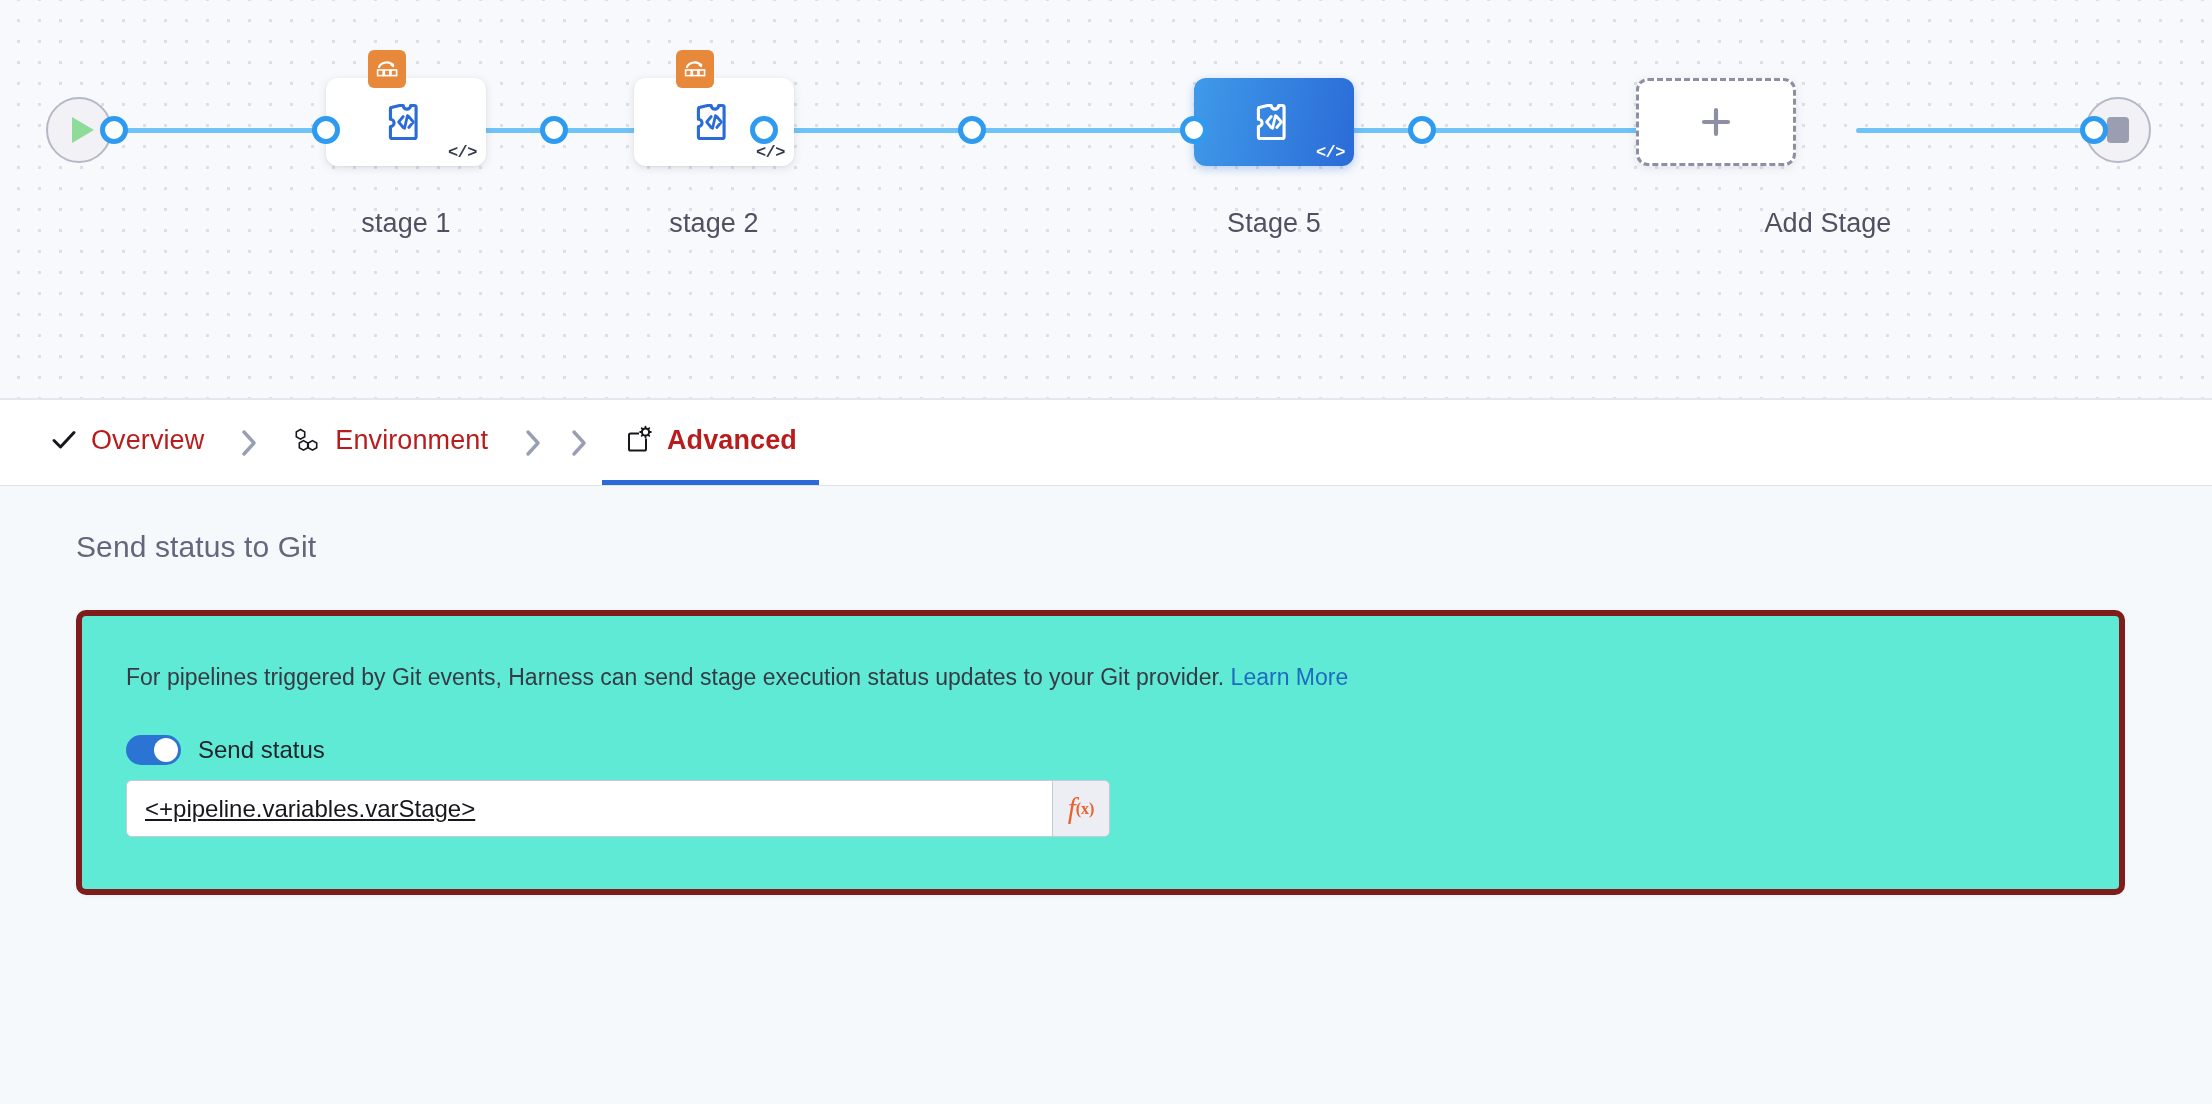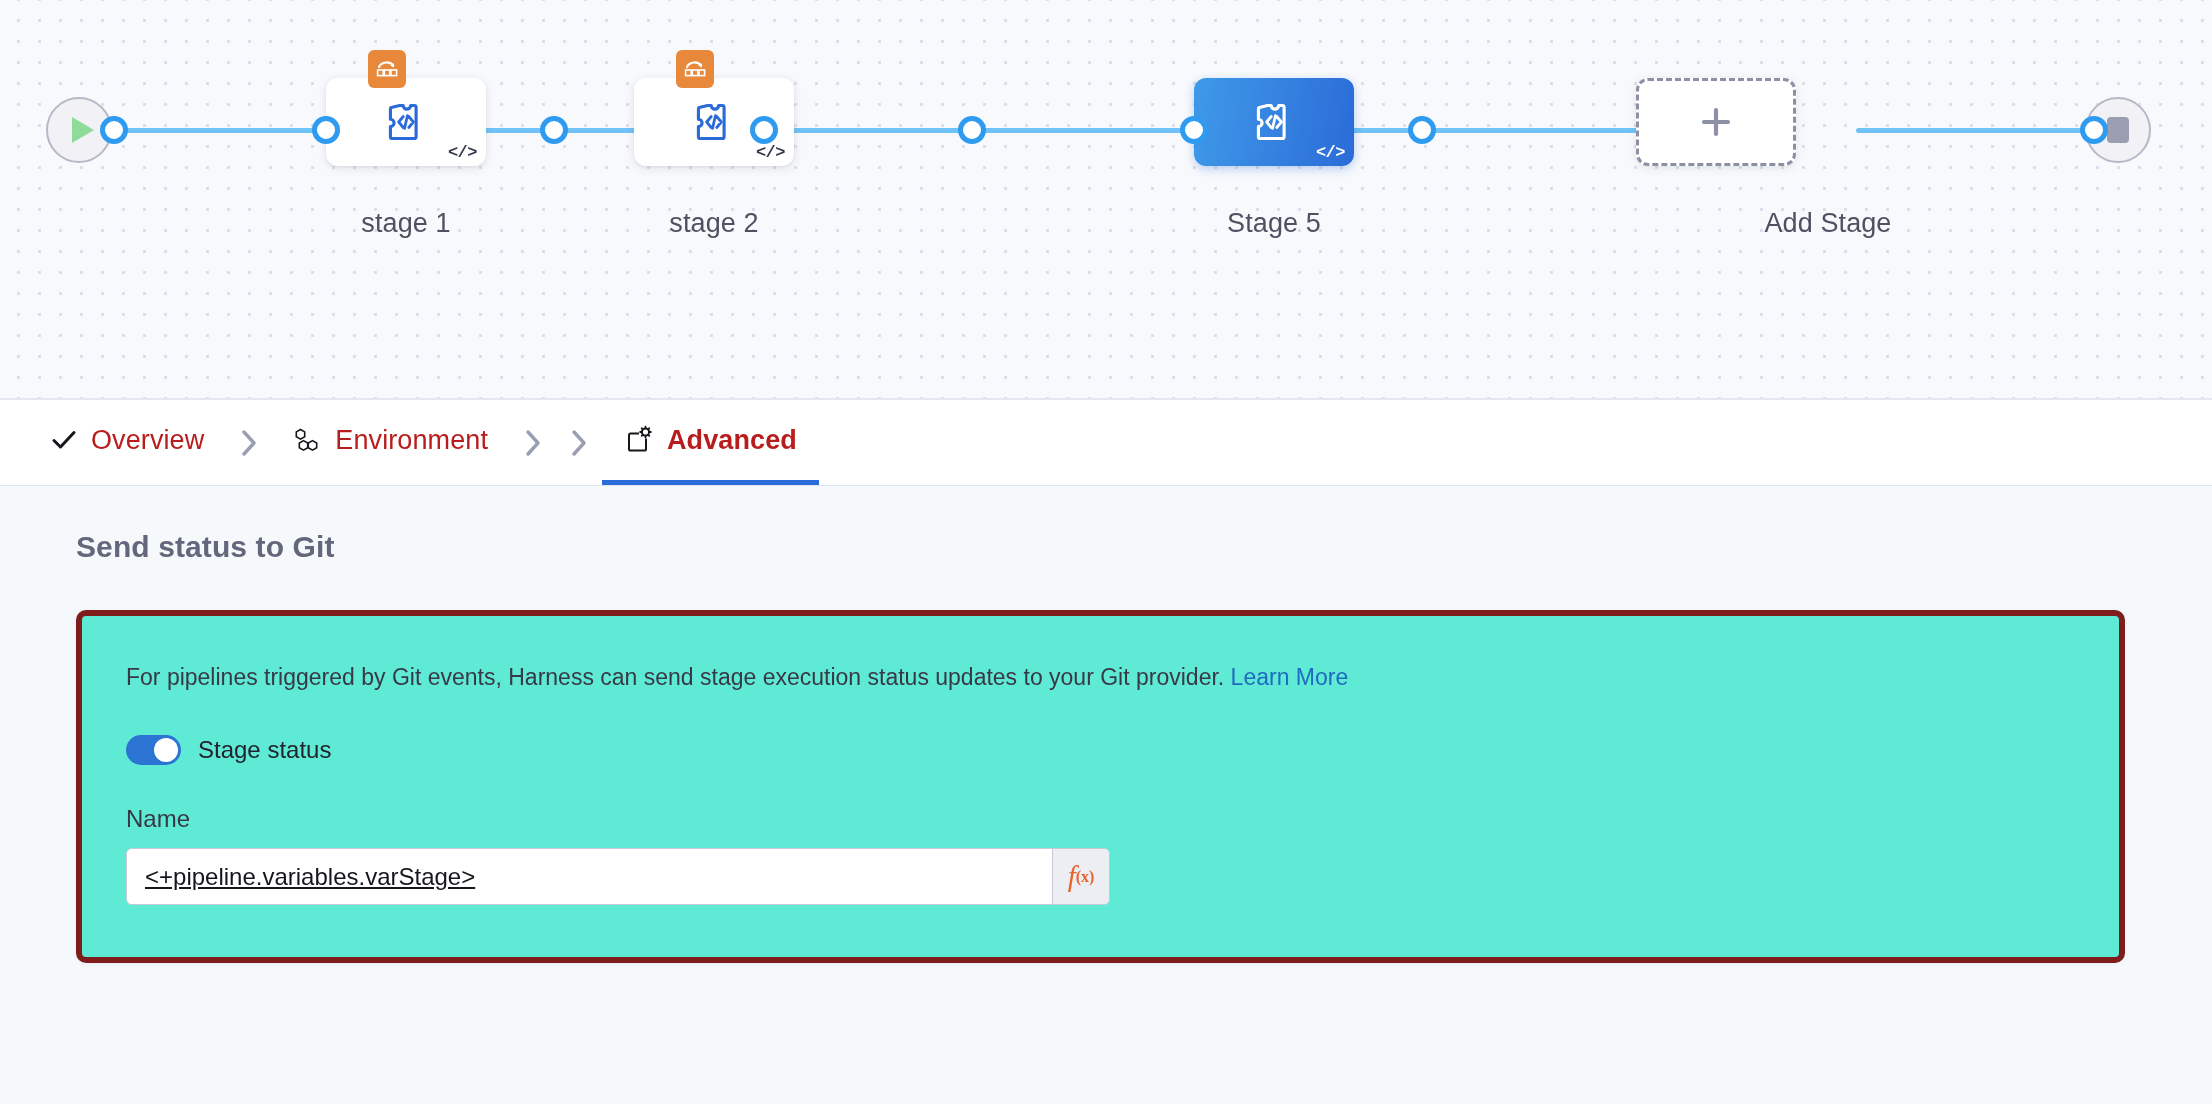--- a/index.html
+++ b/index.html
@@ -160,21 +160,21 @@
 
   
   .content {
     background: #f6f9fc;
     height: 518px;
     padding: 44px 0 0 0;
   }
   .section-title {
     margin-left: 76px;
     font-size: 30px;
-    font-weight: 700;
+    font-weight: 400;
     color: #64667c;
     letter-spacing: 0.1px;
   }
   .card {
     margin: 46px 0 0 76px;
     width: 2049px;
     background: #5eead4;
     border: 6px solid #7f1d1d;
     border-radius: 10px;
     box-shadow: 0 1px 4px rgba(96,97,112,0.07);
@@ -393,24 +393,23 @@
 
     <div class="card-desc">
       <span>For pipelines triggered by Git events, Harness can send stage execution status updates to your Git provider.</span>
       <span class="learn-link">Learn More</span>
     </div>
 
     <div class="toggle-row">
       <div class="toggle">
         <div class="knob"></div>
       </div>
-      <span class="toggle-label">Stage status</span>
+      <span class="toggle-label">Send status</span>
     </div>
 
-    <div class="field-label">Name</div>
 
     <div class="input-wrap">
       <input class="input-field" type="text" value="&lt;+pipeline.variables.varStage&gt;" style="">
       <div class="fx-btn">
         <span class="fx-f">f</span>
           <span class="fx-x">(x)</span>
       </div>
     </div>
 
   </div>

